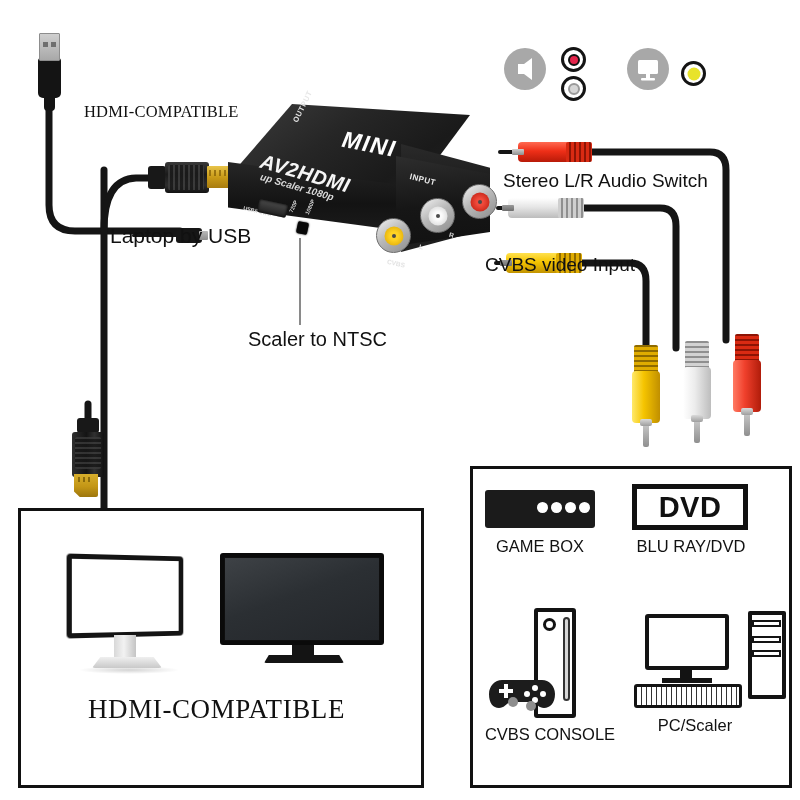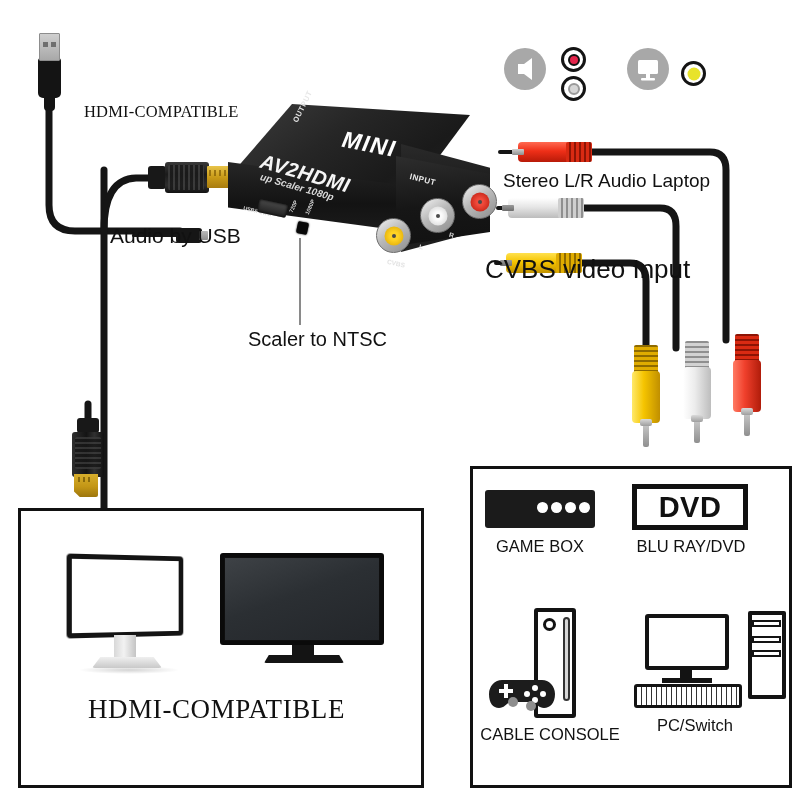--- a/index.html
+++ b/index.html
@@ -13,21 +13,21 @@
 
   
   .lbl{position:absolute;white-space:nowrap;color:#111;}
   .lbl-sans{font-family:"Liberation Sans",sans-serif;font-weight:400;}
   .lbl-serif{font-family:"Liberation Serif",serif;}
 
   #lbl-hdmi-top{left:84px;top:102px;font-size:16.5px;letter-spacing:.2px;}
   #lbl-power-usb{left:110px;top:224px;font-size:21px;}
   #lbl-switch-ntsc{left:248px;top:328px;font-size:20px;}
   #lbl-stereo{left:503px;top:170px;font-size:19px;}
-  #lbl-cvbs{left:485px;top:254px;font-size:26px;}
+  #lbl-cvbs{left:485px;top:254px;font-size:19px;}
   #lbl-hdmi-bottom{left:88px;top:694px;font-size:27px;letter-spacing:.6px;}
 
   
   #usb-plug{left:38px;top:33px;width:23px;height:62px;}
   #usb-metal{left:39px;top:33px;width:21px;height:28px;
     background:linear-gradient(180deg,#cfcfcf 0%,#bdbdbd 48%,#a8a8a8 100%);
     border:1px solid #8d8d8d;box-sizing:border-box;border-radius:1px;}
   #usb-metal:before{content:"";position:absolute;left:3px;top:8px;width:5px;height:5px;background:#6f6f6f;}
   #usb-metal:after{content:"";position:absolute;right:3px;top:8px;width:5px;height:5px;background:#6f6f6f;}
   #usb-body{left:38px;top:58px;width:23px;height:40px;background:#141414;border-radius:3px 3px 5px 5px;}
@@ -338,23 +338,23 @@
   <div class="abs" style="left:8px;top:74px;width:12px;height:7px;border-radius:2px;background:linear-gradient(180deg,#d9d9d9,#9e9e9e);"></div>
 </div>
 <div class="rca-plug" style="left:733px;top:334px;width:28px;height:104px;">
   <div class="rca-rib" style="left:2px;top:0;width:24px;height:30px;background:repeating-linear-gradient(0deg,#d92a12 0 3px,#8d1405 3px 5px);"></div>
   <div class="rca-barrel" style="left:0;top:26px;width:28px;height:52px;background:linear-gradient(90deg,#ff7a63 0%,#f0402c 42%,#b01c0a 100%);"></div>
   <div class="rca-tip" style="left:11px;top:76px;width:6px;height:26px;border-radius:0 0 2px 2px;"></div>
   <div class="abs" style="left:8px;top:74px;width:12px;height:7px;border-radius:2px;background:linear-gradient(180deg,#d9d9d9,#9e9e9e);"></div>
 </div>
 
 <div class="lbl lbl-serif" id="lbl-hdmi-top">HDMI-COMPATIBLE</div>
-<div class="lbl lbl-sans" id="lbl-power-usb">Audio by USB</div>
+<div class="lbl lbl-sans" id="lbl-power-usb">Laptop by USB</div>
 <div class="lbl lbl-sans" id="lbl-switch-ntsc">Scaler to NTSC</div>
-<div class="lbl lbl-sans" id="lbl-stereo">Stereo L/R Audio Laptop</div>
+<div class="lbl lbl-sans" id="lbl-stereo">Stereo L/R Audio Switch</div>
 <div class="lbl lbl-sans" id="lbl-cvbs">CVBS video Input</div>
 
 <div class="panel" id="panel-display"></div>
 
 <div class="abs" id="imac-shadow"></div>
 <div class="abs" id="imac-screen"></div>
 <div class="abs" id="imac-neck"></div>
 <div class="abs" id="imac-foot"></div>
 
 <div class="abs" id="tv-body"></div>
@@ -388,23 +388,23 @@
     <rect x="10" y="13" width="14" height="4" fill="#fff"></rect>
     <rect x="15" y="8" width="4" height="14" fill="#fff"></rect>
     <circle cx="46" cy="12" r="3" fill="#fff"></circle>
     <circle cx="54" cy="18" r="3" fill="#fff"></circle>
     <circle cx="46" cy="24" r="3" fill="#fff"></circle>
     <circle cx="38" cy="18" r="3" fill="#fff"></circle>
     <circle cx="24" cy="26" r="5" fill="#8e8e8e"></circle>
     <circle cx="42" cy="30" r="5" fill="#8e8e8e"></circle>
   </svg>
 </div>
-<div class="panel-cap" style="left:470px;top:725px;width:160px;">CABLE CONSOLE</div>
+<div class="panel-cap" style="left:470px;top:725px;width:160px;">CVBS CONSOLE</div>
 
 <div class="abs" id="pc-monitor"></div>
 <div class="abs" id="pc-neck"></div>
 <div class="abs" id="pc-stand"></div>
 <div class="abs" id="pc-keyboard"></div>
 <div class="abs" id="pc-tower"></div>
 <div class="abs pc-bay" style="top:620px;"></div>
 <div class="abs pc-bay" style="top:636px;"></div>
 <div class="abs pc-bay" style="top:650px;"></div>
-<div class="panel-cap" style="left:625px;top:716px;width:140px;">PC/Switch</div>
+<div class="panel-cap" style="left:625px;top:716px;width:140px;">PC/Scaler</div>
 
 </body></html>

